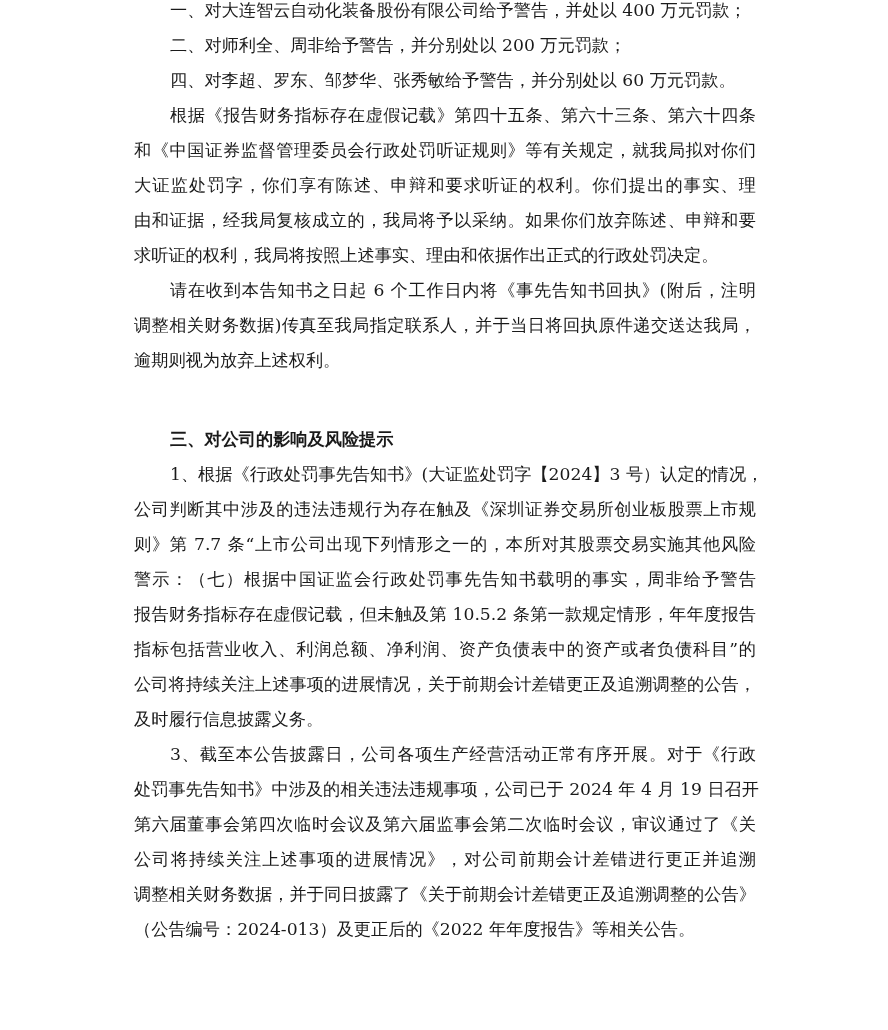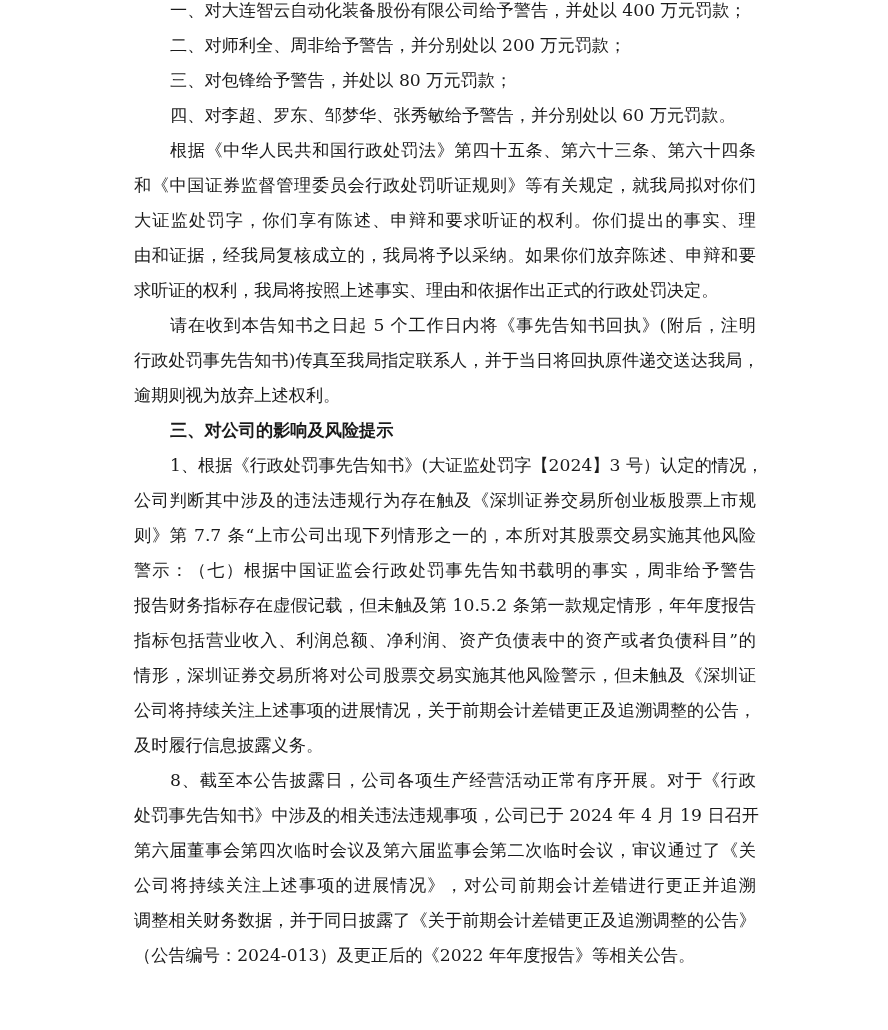--- a/index.html
+++ b/index.html
@@ -3,65 +3,63 @@
 <meta charset="utf-8">
 <style>
   html, body { margin: 0; padding: 0; background: #ffffff; }
   body { width: 888px; height: 1030px; overflow: hidden; position: relative;
          font-family: "DejaVu Serif", "Liberation Serif", serif; color: #1a1a1a; }
   .page { position: absolute; left: 134px; top: -7px; width: 622px; }
   .line { height: 35px; line-height: 35px; font-size: 17.2px; white-space: nowrap;
           overflow: visible; text-align: justify; text-align-last: justify; letter-spacing: 0px; }
   .indent { padding-left: 36px; }
   .last { text-align-last: left; }
-  .bold { font-weight: bold; font-family: Liberation Serif, serif; }
+  .bold { font-weight: bold; font-family: Liberation Serif, serif; margin-top: 44px; }
 </style>
 </head>
 <body>
 
 <div class="page">
   <div>
     <div class="line indent last">一、对大连智云自动化装备股份有限公司给予警告，并处以 400 万元罚款；</div>
     <div class="line indent last">二、对师利全、周非给予警告，并分别处以 200 万元罚款；</div>
-    <div class="line indent last">三、对包锋给予警告，并处以 80 万元罚款；</div>
     <div class="line indent last">四、对李超、罗东、邹梦华、张秀敏给予警告，并分别处以 60 万元罚款。</div>
   </div>
 
   <div>
-    <div class="line indent">根据《中华人民共和国行政处罚法》第四十五条、第六十三条、第六十四条</div>
+    <div class="line indent">根据《报告财务指标存在虚假记载》第四十五条、第六十三条、第六十四条</div>
     <div class="line">和《中国证券监督管理委员会行政处罚听证规则》等有关规定，就我局拟对你们</div>
     <div class="line">大证监处罚字，你们享有陈述、申辩和要求听证的权利。你们提出的事实、理</div>
     <div class="line">由和证据，经我局复核成立的，我局将予以采纳。如果你们放弃陈述、申辩和要</div>
     <div class="line last">求听证的权利，我局将按照上述事实、理由和依据作出正式的行政处罚决定。</div>
   </div>
 
   <div>
-    <div class="line indent">请在收到本告知书之日起 5 个工作日内将《事先告知书回执》(附后，注明</div>
-    <div class="line">行政处罚事先告知书)传真至我局指定联系人，并于当日将回执原件递交送达我局，</div>
+    <div class="line indent">请在收到本告知书之日起 6 个工作日内将《事先告知书回执》(附后，注明</div>
+    <div class="line">调整相关财务数据)传真至我局指定联系人，并于当日将回执原件递交送达我局，</div>
     <div class="line last">逾期则视为放弃上述权利。</div>
   </div>
 
   <div class="line indent last bold">三、对公司的影响及风险提示</div>
 
   <div>
     <div class="line indent">1、根据《行政处罚事先告知书》(大证监处罚字【2024】3 号）认定的情况，</div>
     <div class="line">公司判断其中涉及的违法违规行为存在触及《深圳证券交易所创业板股票上市规</div>
     <div class="line">则》第 7.7 条“上市公司出现下列情形之一的，本所对其股票交易实施其他风险</div>
     <div class="line">警示：（七）根据中国证监会行政处罚事先告知书载明的事实，周非给予警告</div>
     <div class="line">报告财务指标存在虚假记载，但未触及第 10.5.2 条第一款规定情形，年年度报告</div>
     <div class="line">指标包括营业收入、利润总额、净利润、资产负债表中的资产或者负债科目”的</div>
-    <div class="line">情形，深圳证券交易所将对公司股票交易实施其他风险警示，但未触及《深圳证</div>
   </div>
 
   <div>
     <div class="line">公司将持续关注上述事项的进展情况，关于前期会计差错更正及追溯调整的公告，</div>
     <div class="line last">及时履行信息披露义务。</div>
   </div>
 
   <div>
-    <div class="line indent">8、截至本公告披露日，公司各项生产经营活动正常有序开展。对于《行政</div>
+    <div class="line indent">3、截至本公告披露日，公司各项生产经营活动正常有序开展。对于《行政</div>
     <div class="line">处罚事先告知书》中涉及的相关违法违规事项，公司已于 2024 年 4 月 19 日召开</div>
     <div class="line">第六届董事会第四次临时会议及第六届监事会第二次临时会议，审议通过了《关</div>
     <div class="line">公司将持续关注上述事项的进展情况》，对公司前期会计差错进行更正并追溯</div>
     <div class="line">调整相关财务数据，并于同日披露了《关于前期会计差错更正及追溯调整的公告》</div>
     <div class="line last">（公告编号：2024-013）及更正后的《2022 年年度报告》等相关公告。</div>
   </div>
 </div>
 
 </body></html>

